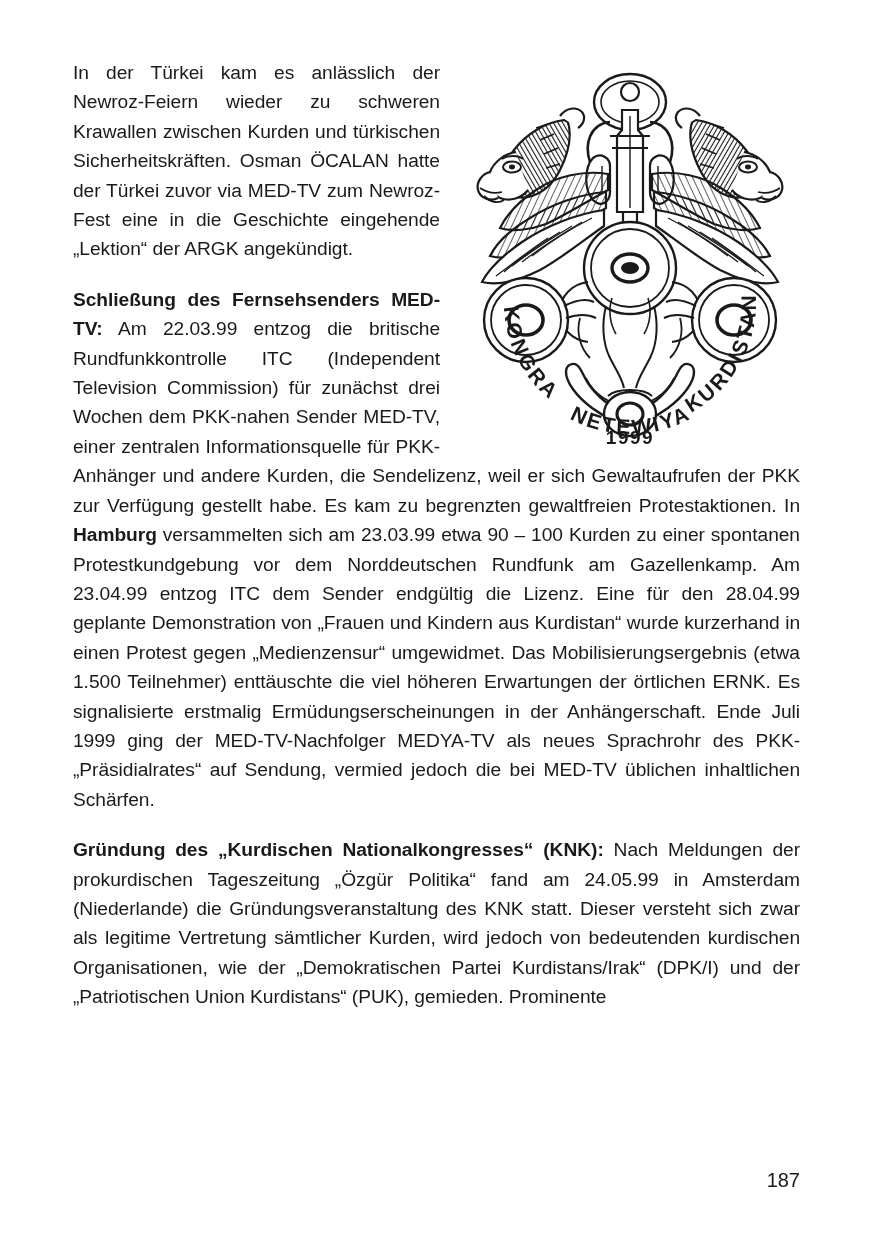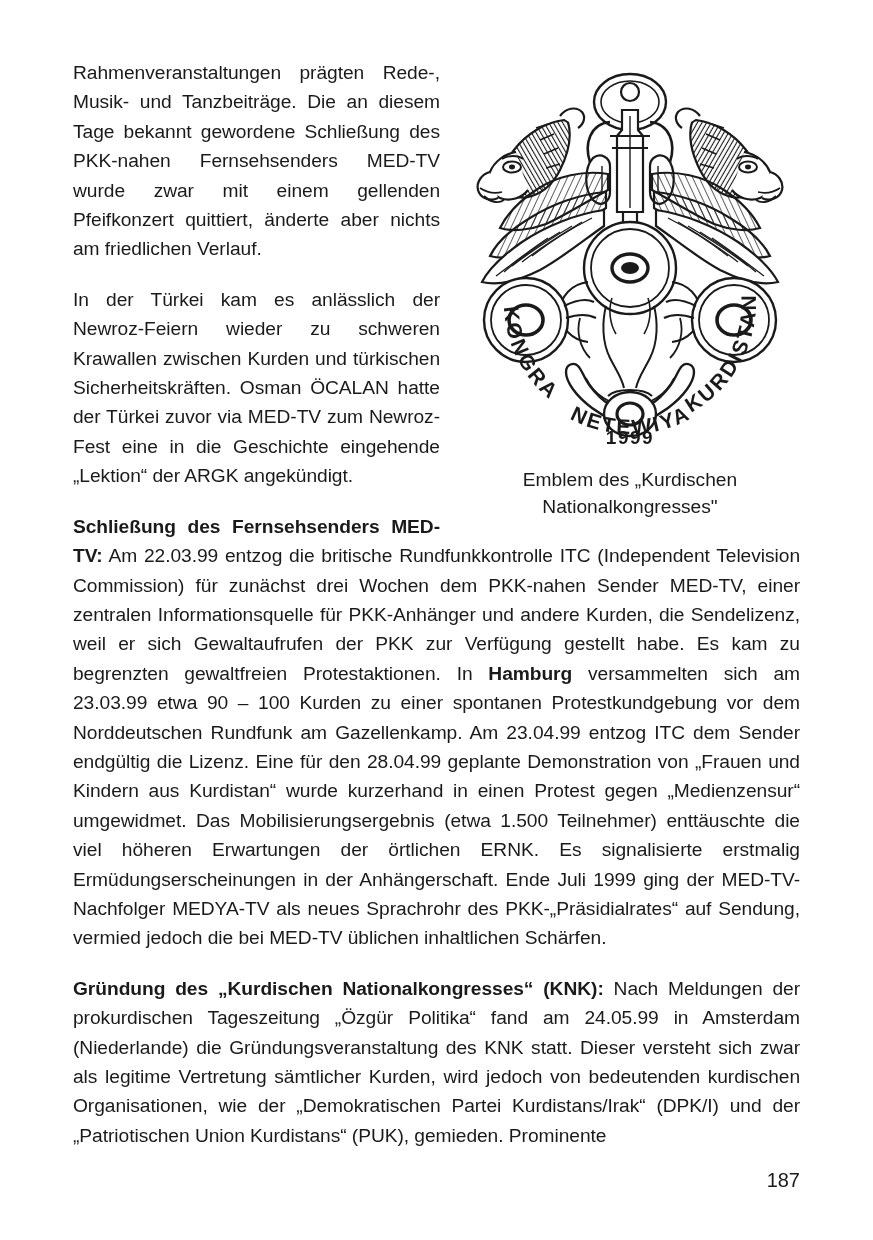--- a/index.html
+++ b/index.html
@@ -216,24 +216,22 @@
             <text>
               <textPath href="#arcBottom" startOffset="10%">NETEWIYA</textPath>
             </text>
             <text>
               <textPath href="#arcRight" startOffset="8%">KURDISTAN</textPath>
             </text>
           </g>
           <text x="170" y="378" text-anchor="middle" fill="#1a1a1a" stroke="none" font-family="'Liberation Sans', sans-serif" font-weight="bold" font-size="19" letter-spacing="1.5">1999</text>
         </svg>
       </div>
-      <div class="figcaption">Emblem des „Kurdischen Nationalkongresses"</div>
     </div>
 
-    <p class="para">Rahmenveranstaltungen prägten Rede-, Musik- und Tanzbeiträge. Die an diesem Tage bekannt gewordene Schließung des PKK-nahen Fernsehsenders MED-TV wurde zwar mit einem gellenden Pfeifkonzert quittiert, änderte aber nichts am friedlichen Verlauf.</p>
 
     <p class="para">In der Türkei kam es anlässlich der Newroz-Feiern wieder zu schweren Krawallen zwischen Kurden und türkischen Sicherheitskräften. Osman ÖCALAN hatte der Türkei zuvor via MED-TV zum Newroz-Fest eine in die Geschichte eingehende „Lektion“ der ARGK angekündigt.</p>
 
     <p class="para">
       <span class="bold">Schließung des Fernsehsenders MED-TV:</span><span> Am 22.03.99 entzog die britische Rundfunkkontrolle ITC (Independent Television Commission) für zunächst drei Wochen dem PKK-nahen Sender MED-TV, einer zentralen Informationsquelle für PKK-Anhänger und andere Kurden, die Sendelizenz, weil er sich Gewaltaufrufen der PKK zur Verfügung gestellt habe. Es kam zu begrenzten gewaltfreien Protestaktionen. In </span><span class="bold">Hamburg</span><span> versammelten sich am 23.03.99 etwa 90 – 100 Kurden zu einer spontanen Protestkundgebung vor dem Norddeutschen Rundfunk am Gazellenkamp. Am 23.04.99 entzog ITC dem Sender endgültig die Lizenz. Eine für den 28.04.99 geplante Demonstration von „Frauen und Kindern aus Kurdistan“ wurde kurzerhand in einen Protest gegen „Medienzensur“ umgewidmet. Das Mobilisierungsergebnis (etwa 1.500 Teilnehmer) enttäuschte die viel höheren Erwartungen der örtlichen ERNK. Es signalisierte erstmalig Ermüdungserscheinungen in der Anhängerschaft. Ende Juli 1999 ging der MED-TV-Nachfolger MEDYA-TV als neues Sprachrohr des PKK-„Präsidialrates“ auf Sendung, vermied jedoch die bei MED-TV üblichen inhaltlichen Schärfen.</span>
     </p>
 
     <p class="para">
       <span class="bold">Gründung des „Kurdischen Nationalkongresses“ (KNK):</span><span> Nach Meldungen der prokurdischen Tageszeitung „Özgür Politika“ fand am 24.05.99 in Amsterdam (Niederlande) die Gründungsveranstaltung des KNK statt. Dieser versteht sich zwar als legitime Vertretung sämtlicher Kurden, wird jedoch von bedeutenden kurdischen Organisationen, wie der „Demokratischen Partei Kurdistans/Irak“ (DPK/I) und der „Patriotischen Union Kurdistans“ (PUK), gemieden. Prominente</span>
     </p>

